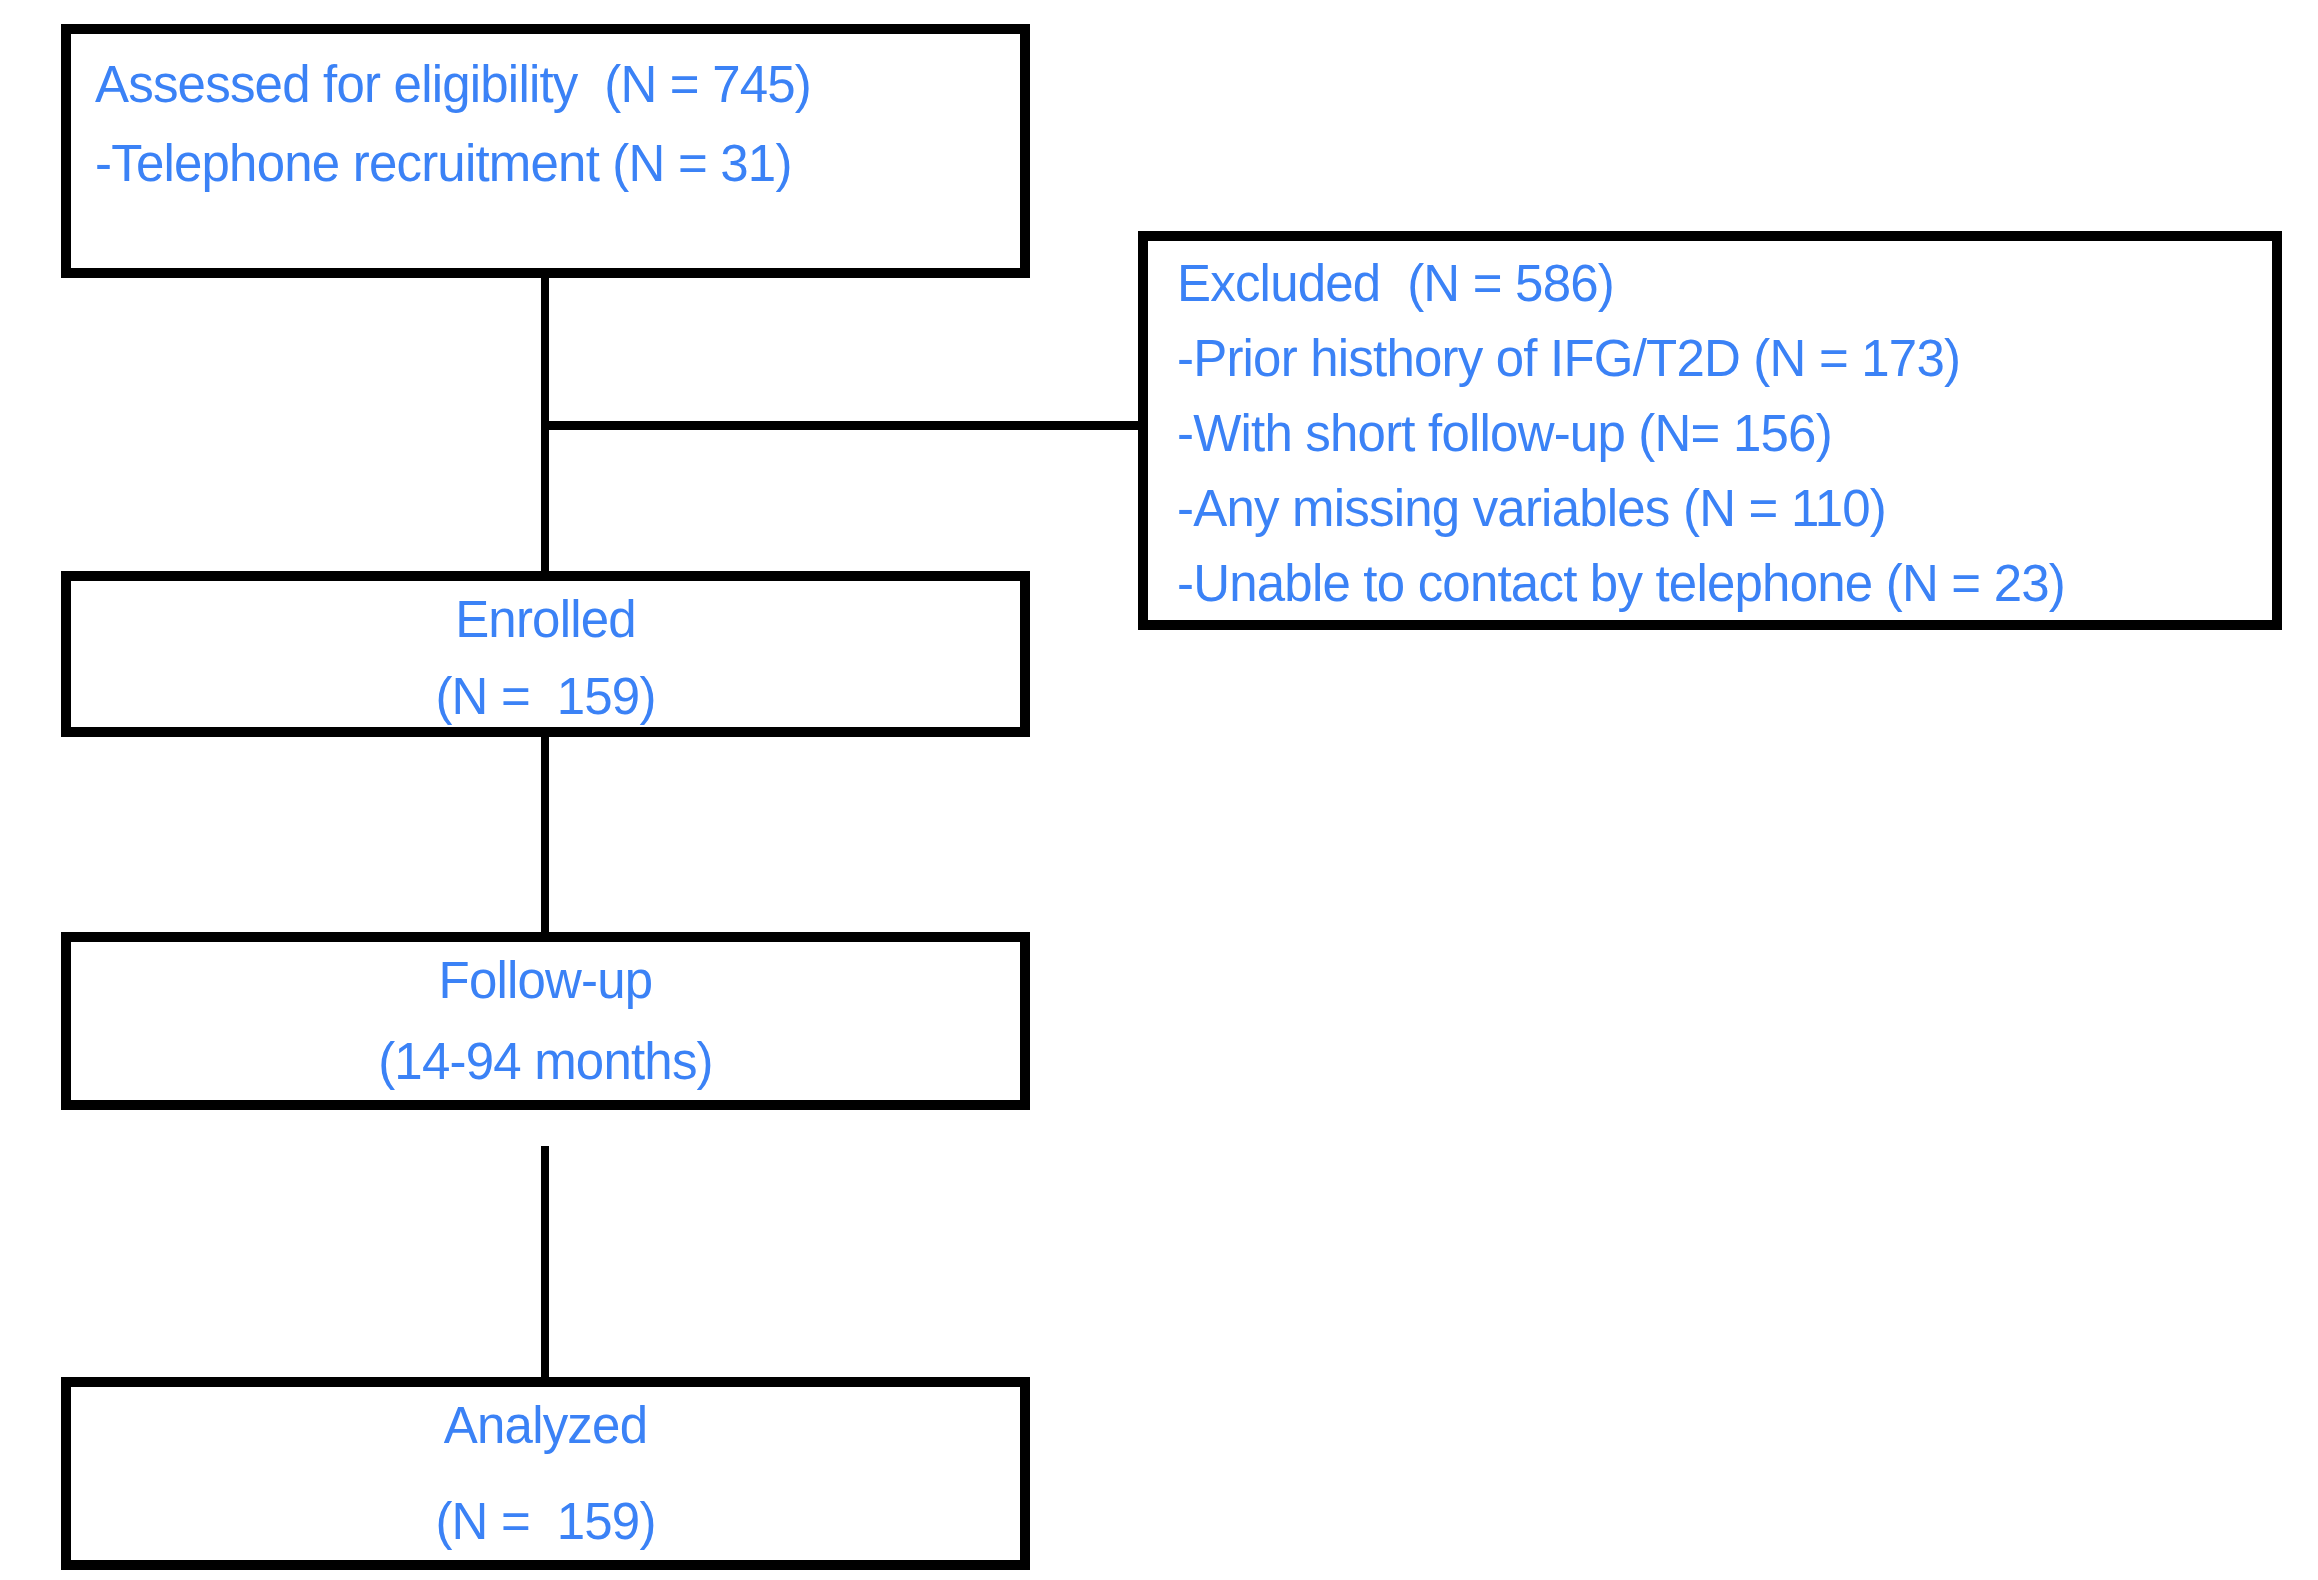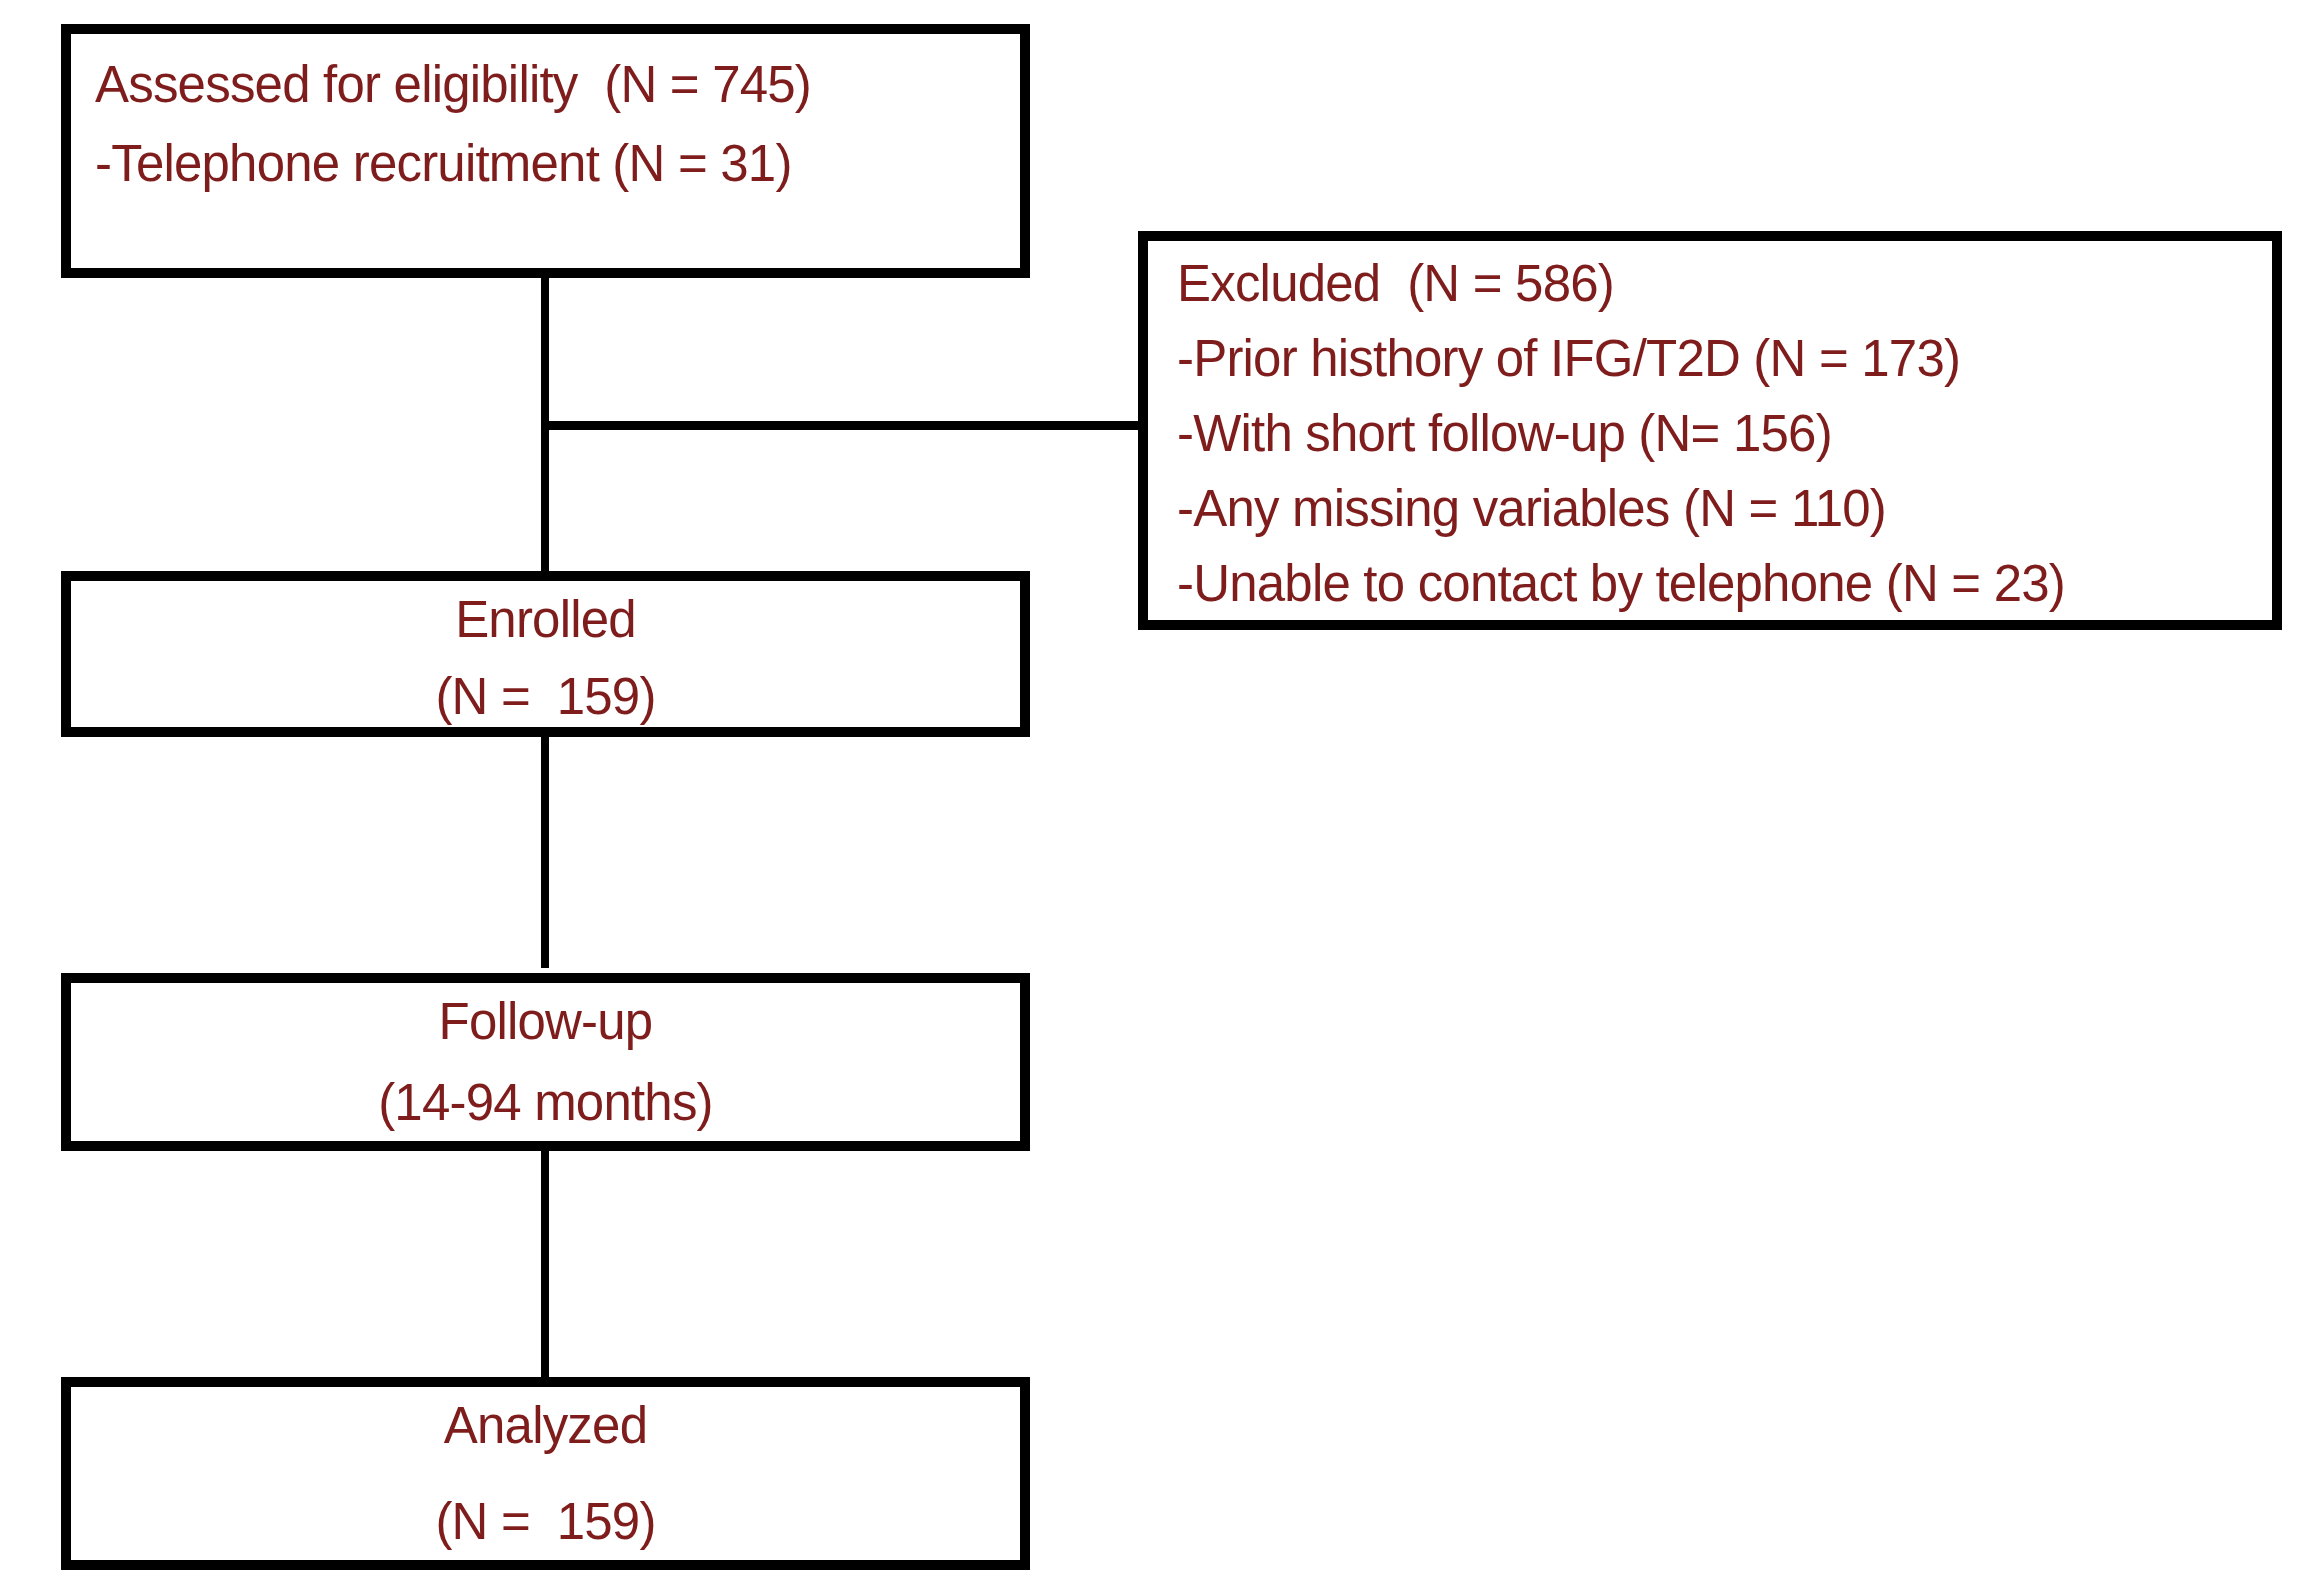--- a/index.html
+++ b/index.html
@@ -6,21 +6,21 @@
     margin: 0;
     padding: 0;
     background: #ffffff;
   }
   #canvas {
     position: relative;
     width: 2319px;
     height: 1581px;
     background: #ffffff;
     font-family: "Liberation Sans", sans-serif;
-    color: #7f1d1d;
+    color: #3b82f6;
     overflow: hidden;
   }
   .box {
     position: absolute;
     box-sizing: border-box;
     border: 10.5px solid #000000;
     background: #ffffff;
   }
   .box .line {
     white-space: pre-wrap; 
@@ -46,21 +46,21 @@
     line-height: 77px;
   }
   .conn {
     position: absolute;
     background: #000000;
   }
   
   #box-assessed { left: 61px;   top: 23.5px;   width: 969px; height: 254px; }
   #box-excluded { left: 1138px; top: 231px;  width: 1144px; height: 399px; }
   #box-enrolled { left: 61px;   top: 571px;  width: 969px; height: 166px; }
-  #box-followup { left: 61px;   top: 973px; width: 969px; height: 178px; }
+  #box-followup { left: 61px;   top: 932px; width: 969px; height: 178px; }
   #box-analyzed { left: 61px;   top: 1377px; width: 969px; height: 193px; }
   
   #conn-assessed-enrolled { left: 541px; top: 278px;  width: 8px;  height: 293px; }
   #conn-branch-excluded   { left: 541px; top: 421px;  width: 597px; height: 9px;  }
   #conn-enrolled-followup { left: 541px; top: 737px;  width: 8px;  height: 231px; }
   #conn-followup-analyzed { left: 541px; top: 1146px; width: 8px;  height: 231px; }
 </style>
 </head>
 <body>
 

